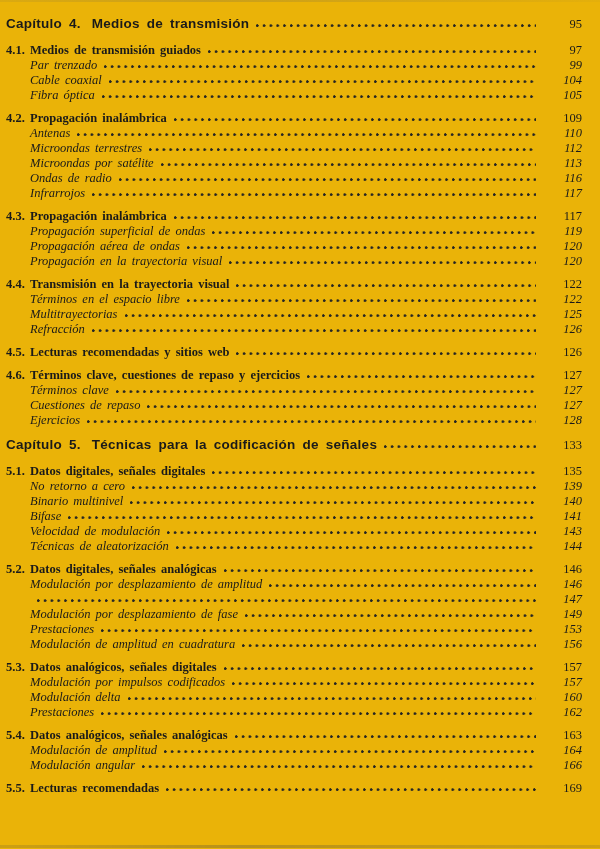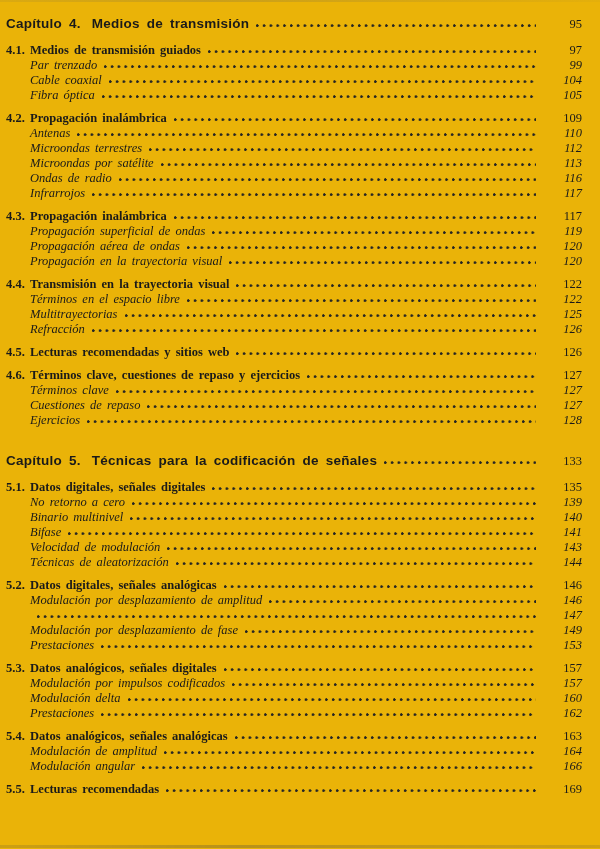--- a/index.html
+++ b/index.html
@@ -41,21 +41,21 @@
   }
   .row .title { white-space: nowrap; }
   
   .row.chapter {
     font-family: "Liberation Sans", "DejaVu Sans", sans-serif;
     font-weight: bold;
     font-size: 13.5px;
     line-height: 19px;
     letter-spacing: 0.25px;
     word-spacing: 3px;
-    margin-top: 23px;
+    margin-top: 7px;
     margin-bottom: 9px;
   }
   .row.chapter:first-child { margin-top: 0; }
   .row.chapter .num { margin-right: 11px; }
   
   .row.section {
     font-weight: bold;
     font-size: 12.5px;
     line-height: 15px;
     word-spacing: 2px;
@@ -286,20 +286,25 @@
       <div class="row sub">
         <span class="title">Modulación por desplazamiento de fase</span>
         <span class="leader"></span>
         <span class="pagenum">149</span>
       </div>
       <div class="row sub">
         <span class="title">Prestaciones</span>
         <span class="leader"></span>
         <span class="pagenum">153</span>
       </div>
+      <div class="row sub">
+        <span class="title">Modulación de amplitud en cuadratura</span>
+        <span class="leader"></span>
+        <span class="pagenum">156</span>
+      </div>
       <div class="row section">
         <span class="num">5.3.</span>
         <span class="title">Datos analógicos, señales digitales</span>
         <span class="leader"></span>
         <span class="pagenum">157</span>
       </div>
       <div class="row sub">
         <span class="title">Modulación por impulsos codificados</span>
         <span class="leader"></span>
         <span class="pagenum">157</span>

